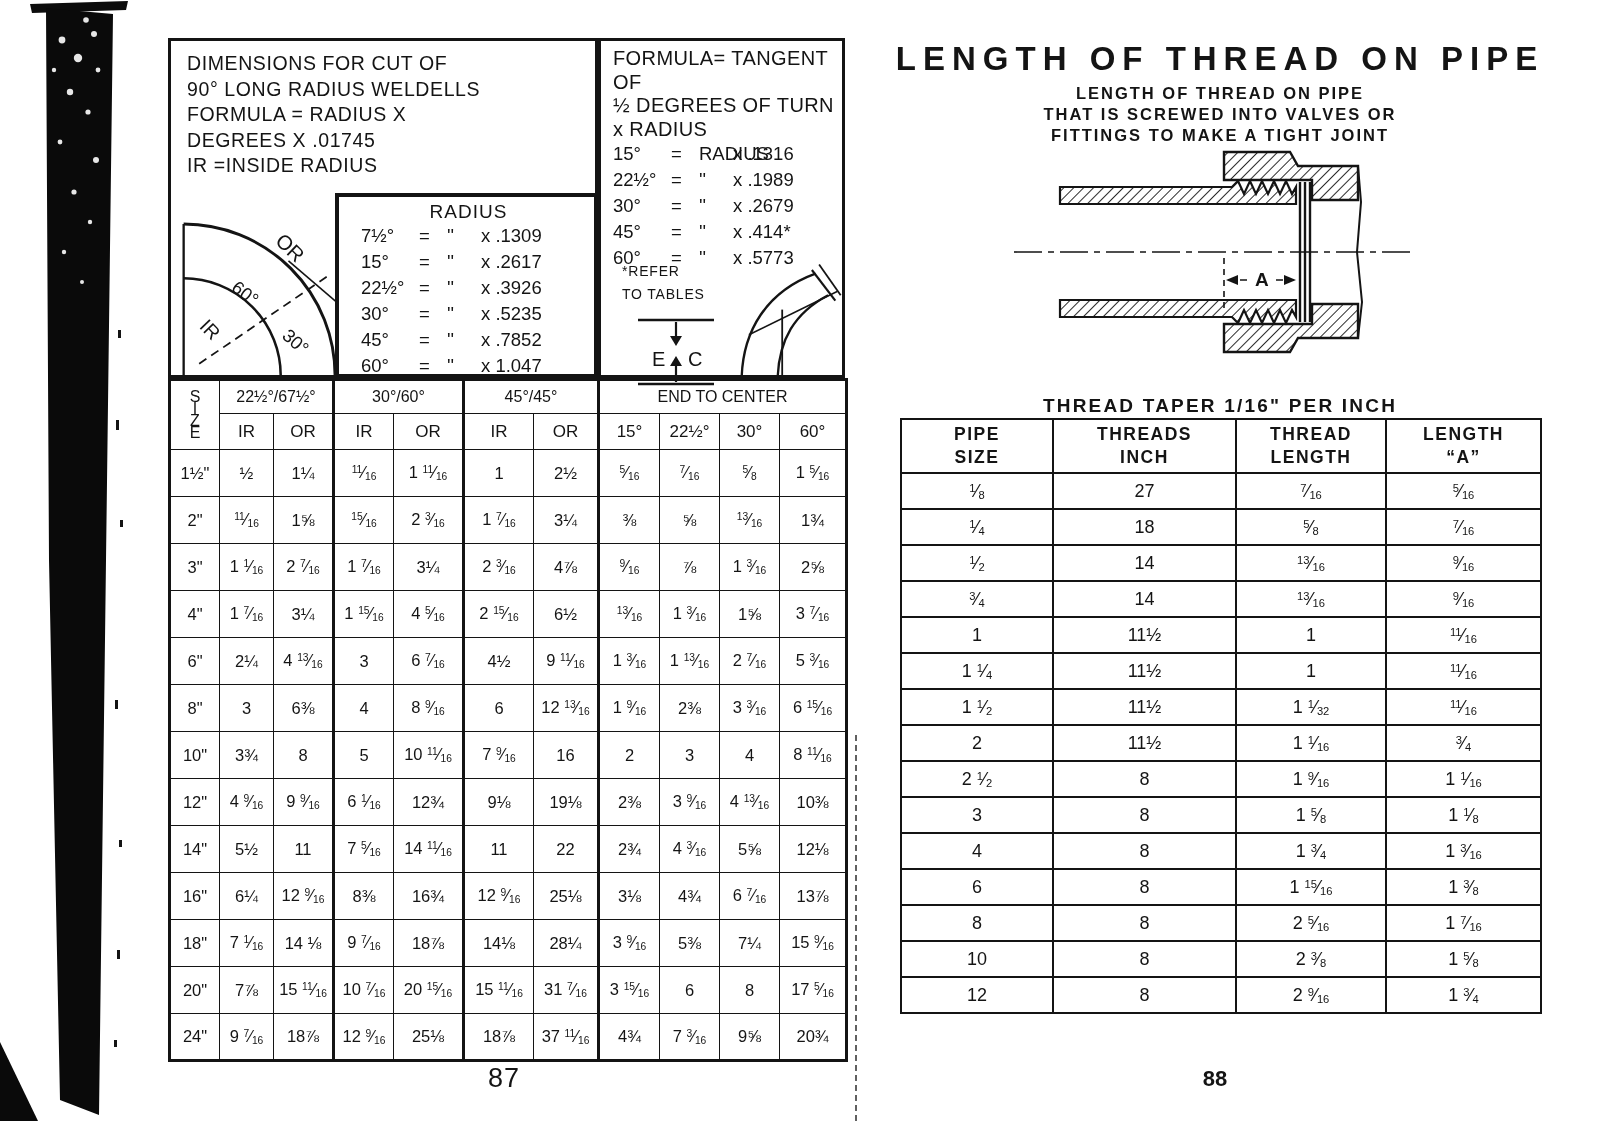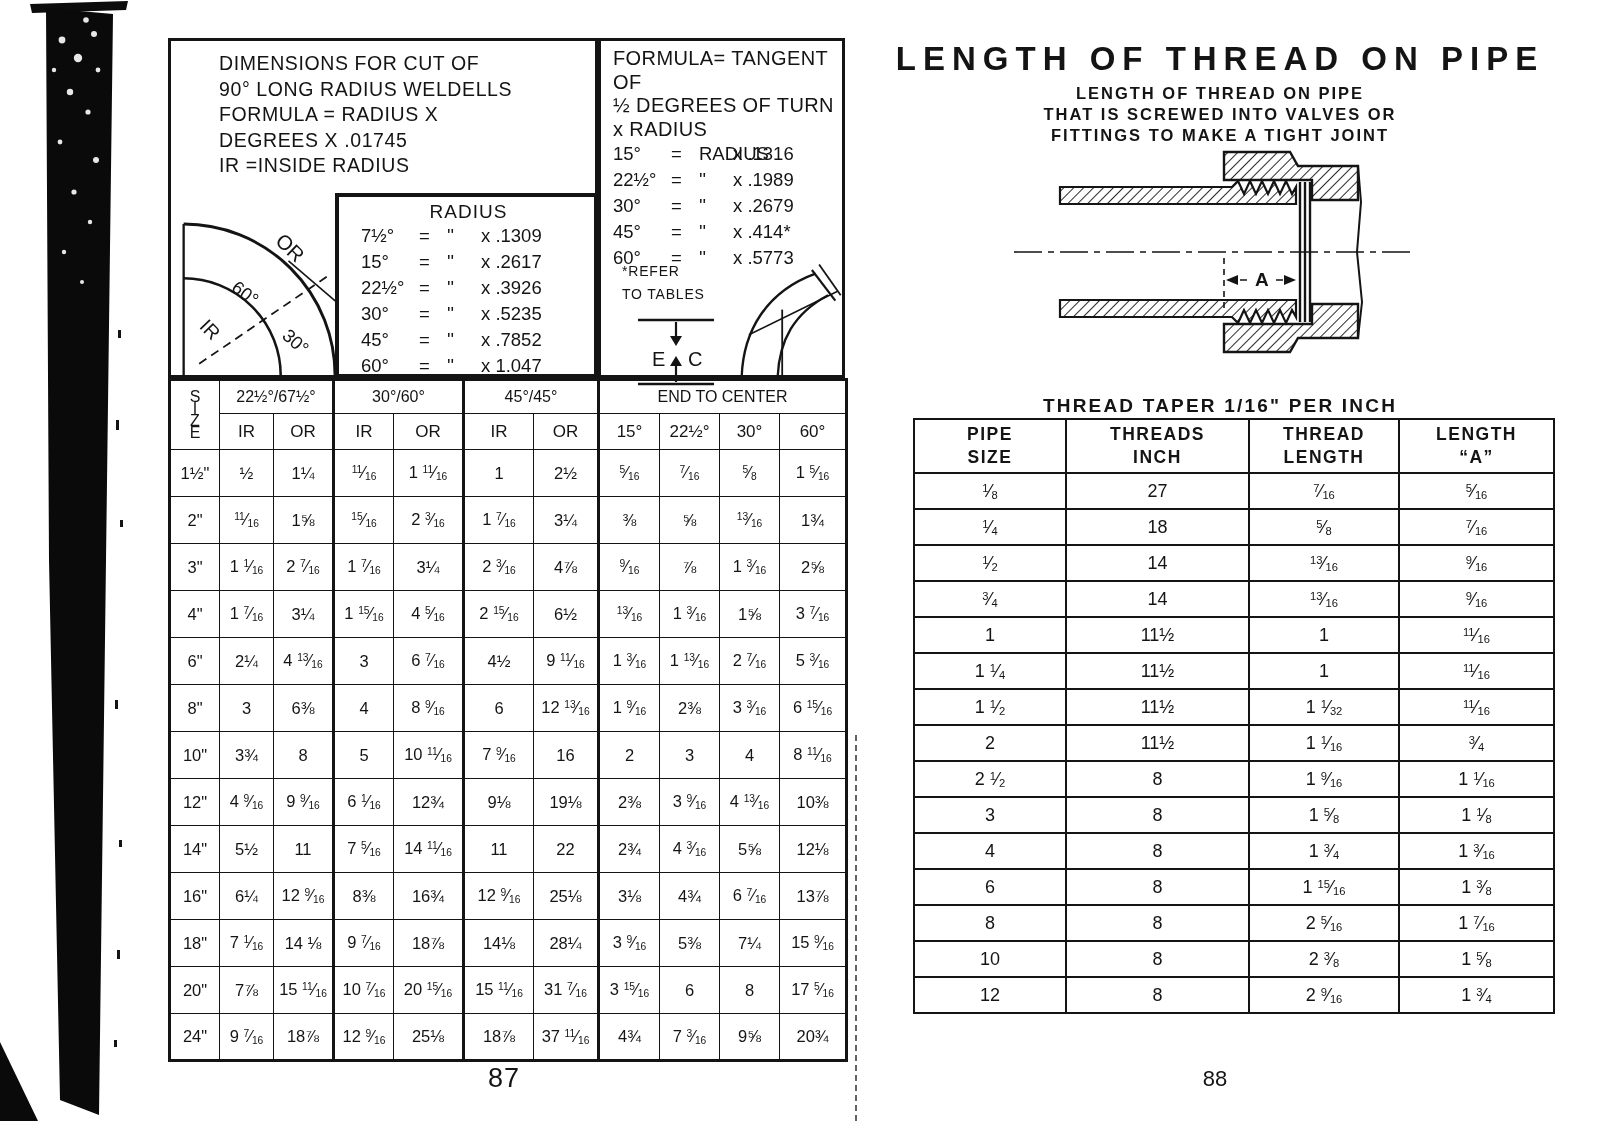--- a/index.html
+++ b/index.html
@@ -10,21 +10,21 @@
     background: #ffffff;
     font-family: "Liberation Sans", sans-serif;
     color: #141414;
     overflow: hidden;
   }
   
   #scan-band { position:absolute; left:0; top:0; }
   
   .box { position:absolute; border:3px solid #141414; background:#fff; }
   #info-box { left:168px; top:38px; width:430px; height:340px; padding:10px 0 0 16px; }
-  .info-line { font-size:19.5px; line-height:25.5px; letter-spacing:0.6px;margin-left:32px; }
+  .info-line { font-size:19.5px; line-height:25.5px; letter-spacing:0.6px; }
   #radius-box { left:335px; top:193px; width:263px; height:185px; border-width:4px; z-index:3; padding:4px 0 0 22px; }
   #radius-title { text-align:center; font-size:19px; letter-spacing:1px; margin-right:18px; }
   .eq-row { display:grid; grid-template-columns:58px 28px 34px 1fr; font-size:18.5px; line-height:26px; }
   .eq-row span { display:block; }
   #formula-box { left:598px; top:38px; width:247px; height:340px; z-index:2; padding:6px 0 0 12px; }
   .fml-line { font-size:20px; line-height:23.5px; letter-spacing:0.4px; }
   #refer-note { position:absolute; left:622px; top:260px; z-index:4; }
   .note-line { font-size:14px; line-height:23px; letter-spacing:0.8px; }
   #ec-diagram { position:absolute; left:630px; top:312px; z-index:4; }
   #elbow-diagram { position:absolute; left:725px; top:252px; z-index:4; }
@@ -46,25 +46,25 @@
   #page-num-left { position:absolute; left:430px; top:1063px; width:90px; text-align:right; font-size:27px; letter-spacing:1px; }
   
   #gutter-line { position:absolute; left:855px; top:735px; height:386px; border-left:2px dashed #3a3a3a; opacity:.8; }
   
   #rp-title { position:absolute; left:890px; top:40px; width:660px; text-align:center; font-size:33px; letter-spacing:7px; font-weight:600; }
   #rp-subtitle { position:absolute; left:890px; top:83px; width:660px; text-align:center; }
   .sub-line { font-size:16.5px; line-height:21px; letter-spacing:2px; font-weight:700; }
   #pipe-diagram { position:absolute; left:1000px; top:142px; }
   #rp-caption { position:absolute; left:890px; top:395px; width:660px; text-align:center; font-size:19px; letter-spacing:2.2px; font-weight:700; }
   #right-table { position:absolute; left:900px; top:418px; }
-  .rtable { border-collapse:collapse; table-layout:fixed; width:640px; border:2.5px solid #141414;margin-left:13px; }
+  .rtable { border-collapse:collapse; table-layout:fixed; width:640px; border:2.5px solid #141414; }
   .rtable th, .rtable td { border:2px solid #141414; text-align:center; padding:0; }
   .rtable thead th { white-space:pre-line; font-size:17.5px; line-height:23px; height:54px; letter-spacing:1.5px; font-weight:700; }
   .rtable tbody td { height:36px; font-size:18px; }
-  #page-num-right { position:absolute; left:1170px; top:1066px; width:90px; text-align:center; font-size:22px; font-weight:400; }
+  #page-num-right { position:absolute; left:1170px; top:1066px; width:90px; text-align:center; font-size:22px; font-weight:700; }
   svg text { font-family:"Liberation Sans", sans-serif; fill:#141414; }
 </style>
 </head>
 <body>
 
 <div id="sheet">
 
   <svg id="scan-band" width="140" height="1121" viewBox="0 0 140 1121">
     <path d="M30,4 L128,1 L126,10 L32,13 Z" fill="#0c0c0c"></path>
     <path d="M46,8 L113,14 L106,560 L99,1115 L60,1100 L49,560 Z" fill="#0a0a0a"></path>

